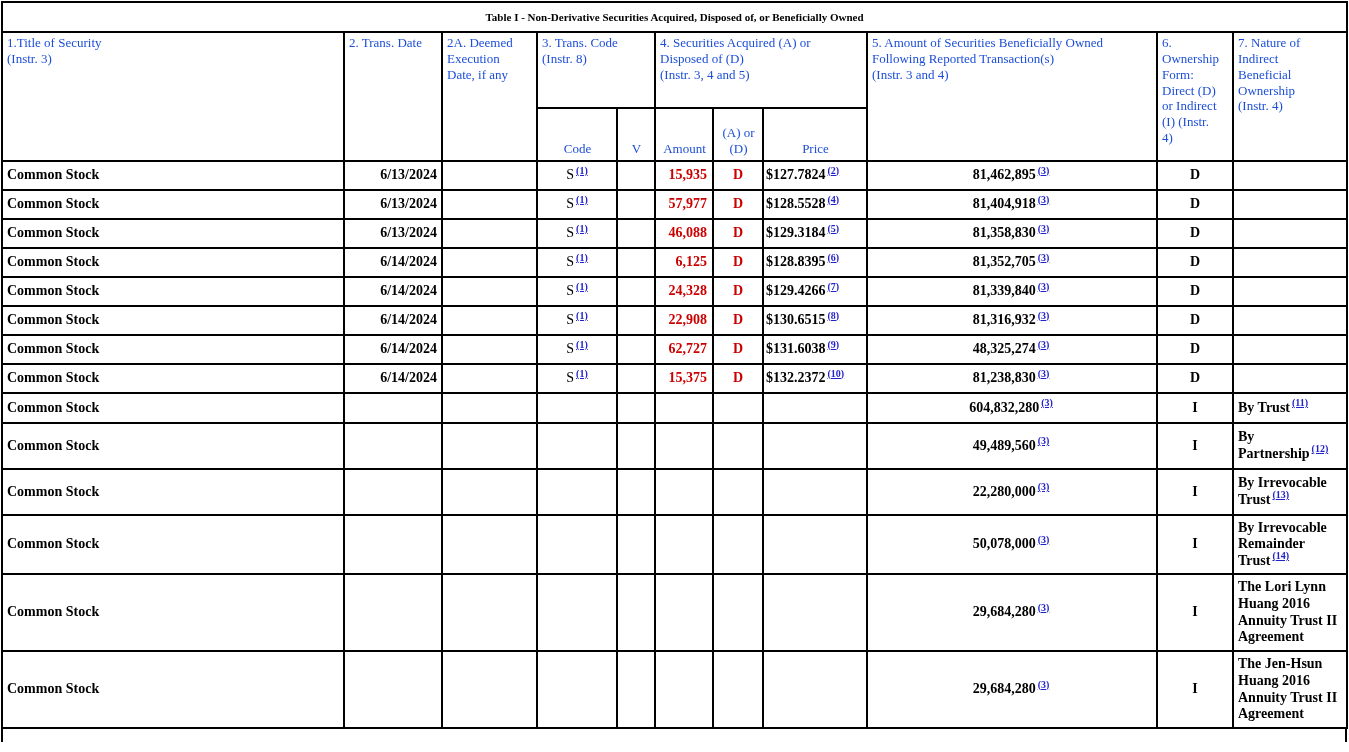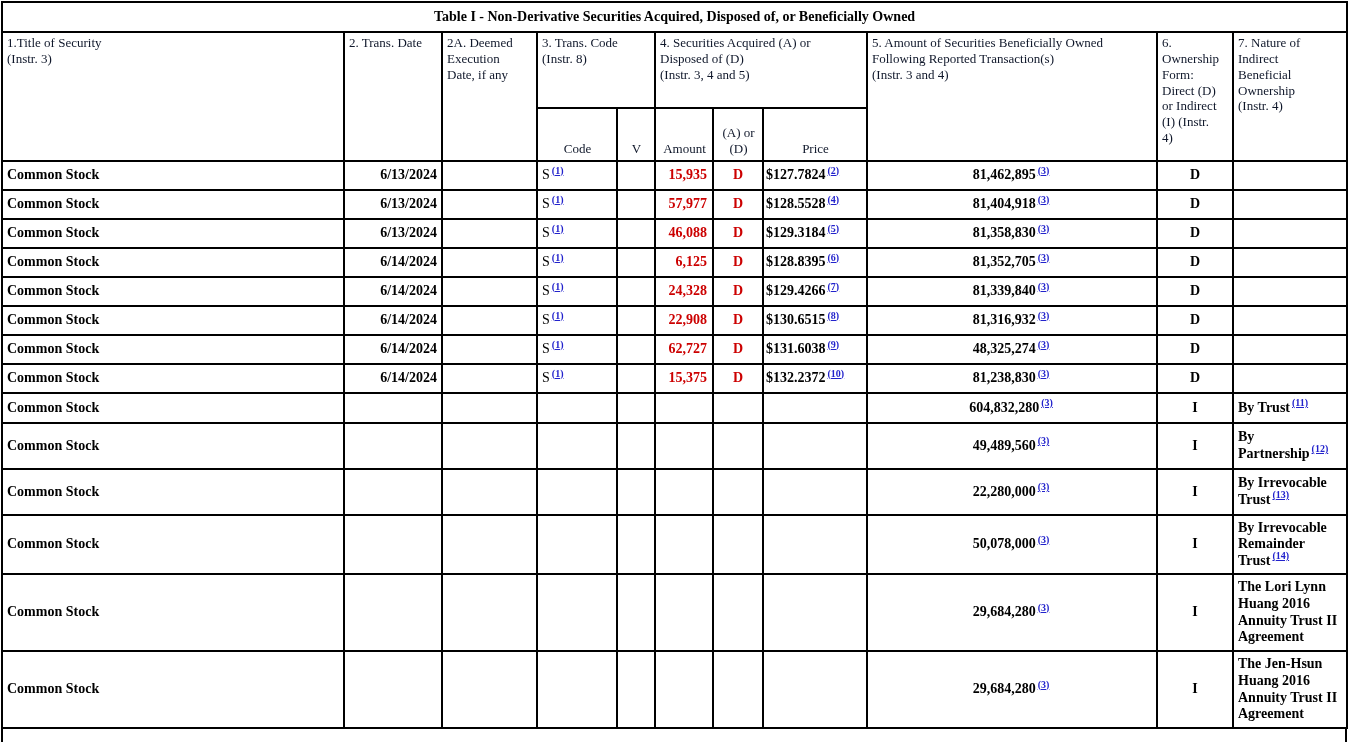--- a/index.html
+++ b/index.html
@@ -18,37 +18,37 @@
     margin-left: 1px;
     margin-top: 1px;
   }
   table.form4 th, table.form4 td {
     border: 2px solid #000;
     overflow: hidden;
     box-sizing: border-box;
   }
   tr.title-row th {
     height: 30px;
-    font-size: 14px;
+    font-size: 11px;
     font-weight: bold;
     text-align: center;
     vertical-align: middle;
     color: #000;
     padding: 2px;
   }
   tr.hdr1 { height: 76px; }
   tr.hdr2 { height: 53px; }
   th.h {
     font-weight: normal;
     font-size: 13px;
     text-align: left;
     vertical-align: top;
     padding: 2px 3px 0 4px;
     line-height: 1.22;
-    color: #0f172a;
+    color: #1d4ed8;
     white-space: pre-line;
   }
   th.h.sub {
     vertical-align: bottom;
     text-align: center;
     padding-bottom: 3px;
   }
   tbody td {
     font-size: 14px;
     font-weight: bold;
@@ -59,21 +59,21 @@
   }
   tbody tr { height: 29px; }
   tbody tr:nth-child(9)  { height: 30px; }
   tbody tr:nth-child(10) { height: 46px; }
   tbody tr:nth-child(11) { height: 46px; }
   tbody tr:nth-child(12) { height: 59px; }
   tbody tr:nth-child(13) { height: 77px; }
   tbody tr:nth-child(14) { height: 77px; }
   .c-sec    { text-align: left; }
   .c-date   { text-align: right; }
-  .c-code   { text-align: left; font-weight: normal; border-radius: 12px; }
+  .c-code   { text-align: center; font-weight: normal; border-radius: 12px; }
   .c-amt    { text-align: right; color: var(--red, #CC0000); padding-right: 5px; margin-left: 8px; }
   .c-ad     { text-align: center; color: var(--red, #CC0000); }
   .c-price  { padding-left: 2px; padding-right: 2px; }
   .c-owned  { text-align: center; padding-right: 6px; border-radius: 12px; }
   .c-form   { text-align: center; }
   .c-nature { text-align: left; padding-left: 4px; }
   sup.fn {
     font-size: 10px;
     font-weight: bold;
     color: var(--blue, #2222CC);

